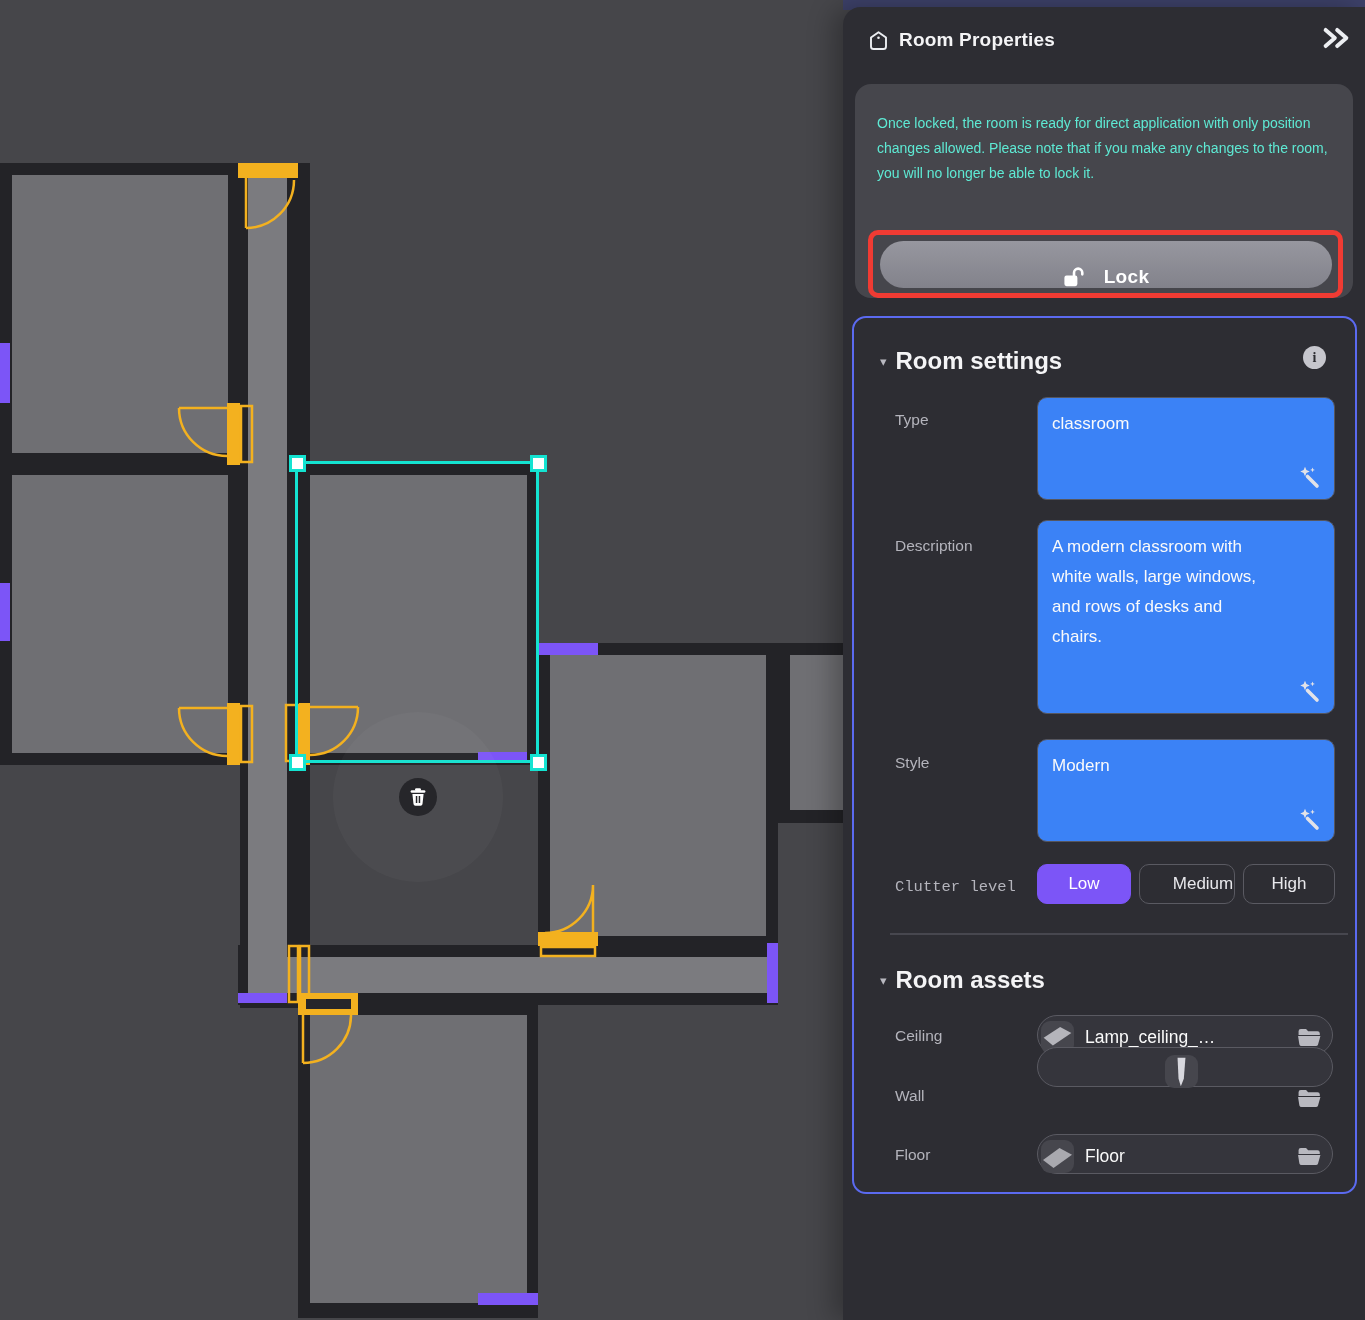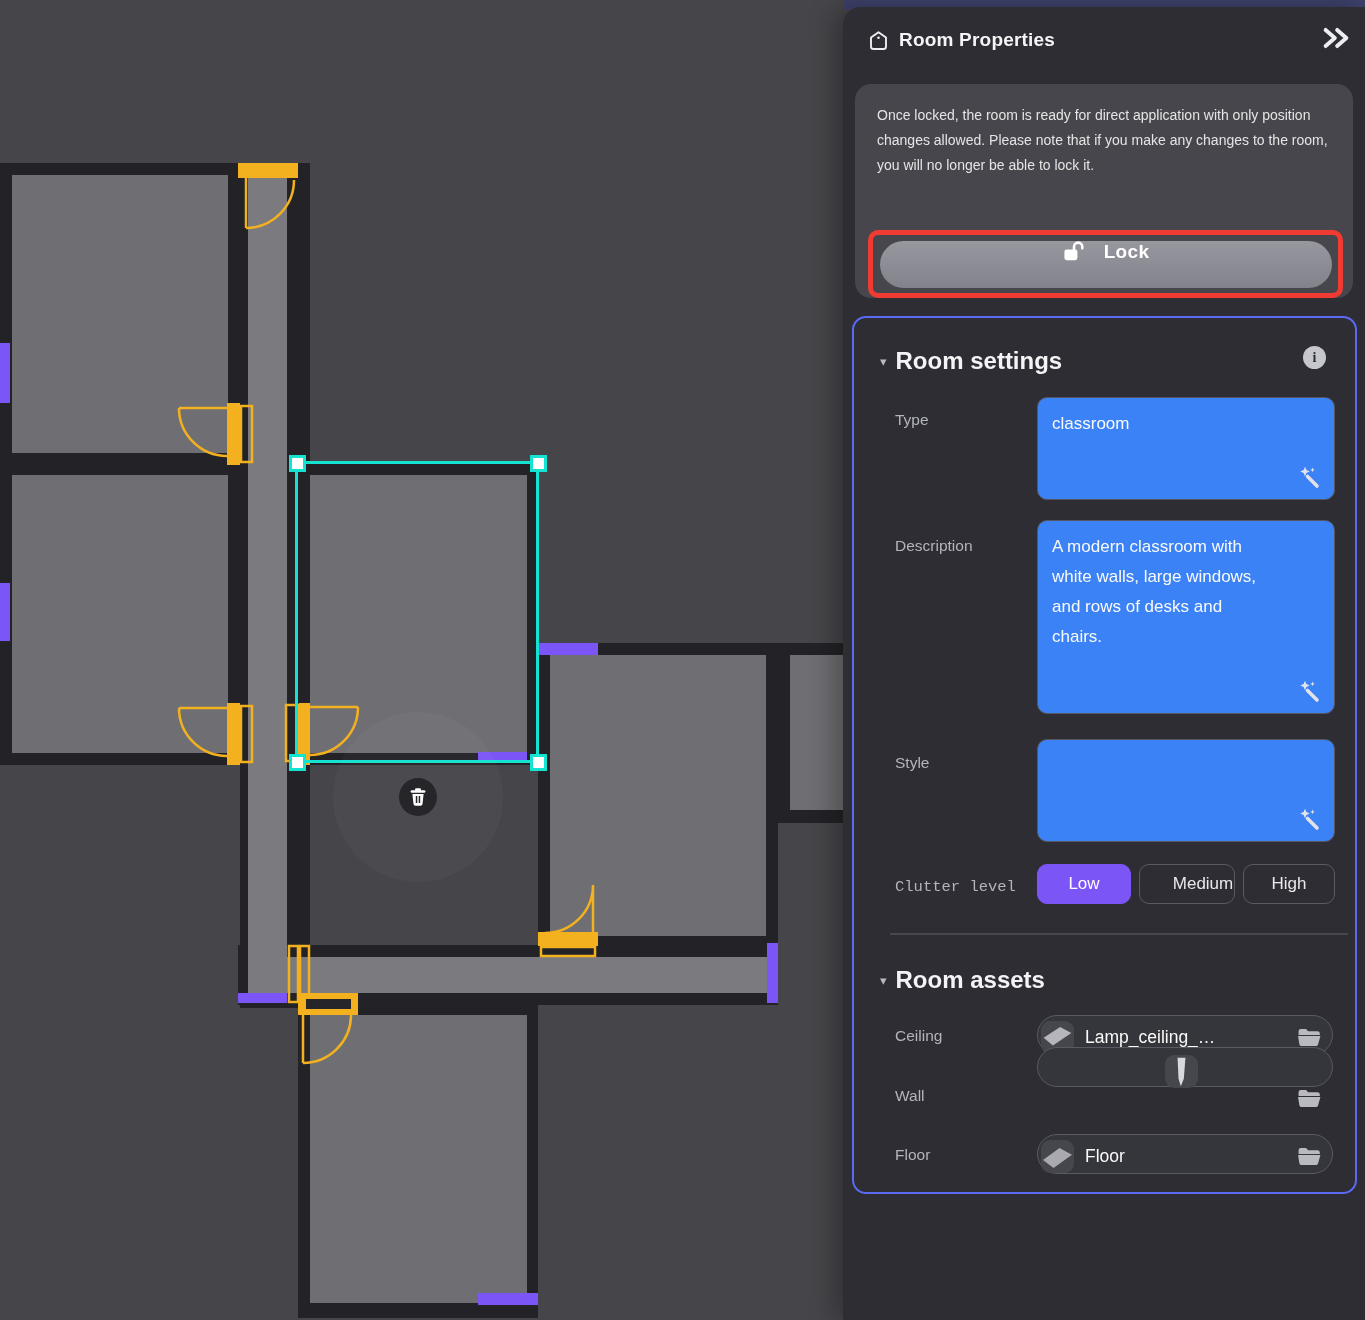--- a/index.html
+++ b/index.html
@@ -33,27 +33,27 @@
            box-shadow:-10px 0 26px rgba(0,0,0,0.28); }
   #panel-header { position:absolute; left:0; top:0; width:100%; height:66px; }
   .panel-title { position:absolute; left:56px; top:22px; font-size:19px; font-weight:bold;
                  color:#f4f4f6; letter-spacing:0.2px; }
   #collapse-btn { position:absolute; left:478px; top:18px; width:32px; height:30px;
                   cursor:pointer; color:#eceef2; }
   #info-card { position:absolute; left:12px; top:77px; width:498px; height:214px;
                background:#46464c; border-radius:16px; padding:19px 22px; }
   .info-headline { width:424px; font-size:16.5px; font-weight:bold; color:#eef0f2;
                    line-height:25px; letter-spacing:0.1px; }
-  .info-body { width:452px; margin-top:0; font-size:14px; color:#e5e5e5; line-height:25px; }
+  .info-body { width:452px; margin-top:8px; font-size:14px; color:#5eead4; line-height:25px; }
   #lock-highlight { position:absolute; left:25px; top:223px; width:475px; height:68px;
                     border:5px solid #f03b33; border-radius:10px; display:flex;
                     align-items:center; justify-content:center; }
   #lock-btn { width:452px; height:47px; border-radius:24px;
               background:linear-gradient(180deg,#97979f 0%,#82828b 100%);
-              display:flex; align-items:flex-start; justify-content:center; gap:17px;
+              display:flex; align-items:flex-end; justify-content:center; gap:17px;
               cursor:pointer; }
   #lock-btn span { font-size:19px; font-weight:bold; color:#ffffff; letter-spacing:0.3px; }
   #settings-box { position:absolute; left:9px; top:309px; width:505px; height:878px;
                   border:2.5px solid #5b6af0; border-radius:14px; }
   .sec-header { position:absolute; display:flex; align-items:center; gap:9px; cursor:pointer; }
   .caret { font-size:13px; color:#b8b8c0; }
   .sec-title { font-size:24px; font-weight:bold; color:#f4f4f6; }
   .f-label { position:absolute; font-size:15.5px; color:#b4b4bc; }
   .f-box { position:absolute; width:298px; background:#3b82f6; border:1.5px solid #56565e;
            border-radius:10px; padding:11px 14px; cursor:text; }
@@ -223,20 +223,21 @@
       <div class="f-value wrapped">A modern classroom with white walls, large windows, and rows of desks and chairs.</div>
       <svg class="wand" viewBox="0 0 26 26">
         <path d="M10.5 12.5 L20 22" stroke="#e2e2e8" stroke-width="3.6" stroke-linecap="round"></path>
         <path d="M8 2.8 L9.4 6.1 L12.7 7.5 L9.4 8.9 L8 12.2 L6.6 8.9 L3.3 7.5 L6.6 6.1 Z" fill="#e2e2e8"></path>
         <path d="M15.5 3.5 L16.2 5.2 L17.9 5.9 L16.2 6.6 L15.5 8.3 L14.8 6.6 L13.1 5.9 L14.8 5.2 Z" fill="#e2e2e8"></path>
       </svg>
     </div>
 
     <div class="f-label" style="left:41px;top:436px;">Style</div>
     <div class="f-box" style="left:183px;top:421px;height:103px;">
+      <div class="f-value">Modern</div>
       <svg class="wand" viewBox="0 0 26 26">
         <path d="M10.5 12.5 L20 22" stroke="#e2e2e8" stroke-width="3.6" stroke-linecap="round"></path>
         <path d="M8 2.8 L9.4 6.1 L12.7 7.5 L9.4 8.9 L8 12.2 L6.6 8.9 L3.3 7.5 L6.6 6.1 Z" fill="#e2e2e8"></path>
         <path d="M15.5 3.5 L16.2 5.2 L17.9 5.9 L16.2 6.6 L15.5 8.3 L14.8 6.6 L13.1 5.9 L14.8 5.2 Z" fill="#e2e2e8"></path>
       </svg>
     </div>
 
     <div class="f-label" style="left:41px;top:560px;font-family:Liberation Mono, monospace;">Clutter level</div>
     <div class="pill selected" style="left:183px;top:546px;width:94px;">Low</div>
     <div class="pill" style="left:285px;top:546px;width:96px;padding-left:32px;">Medium</div>

